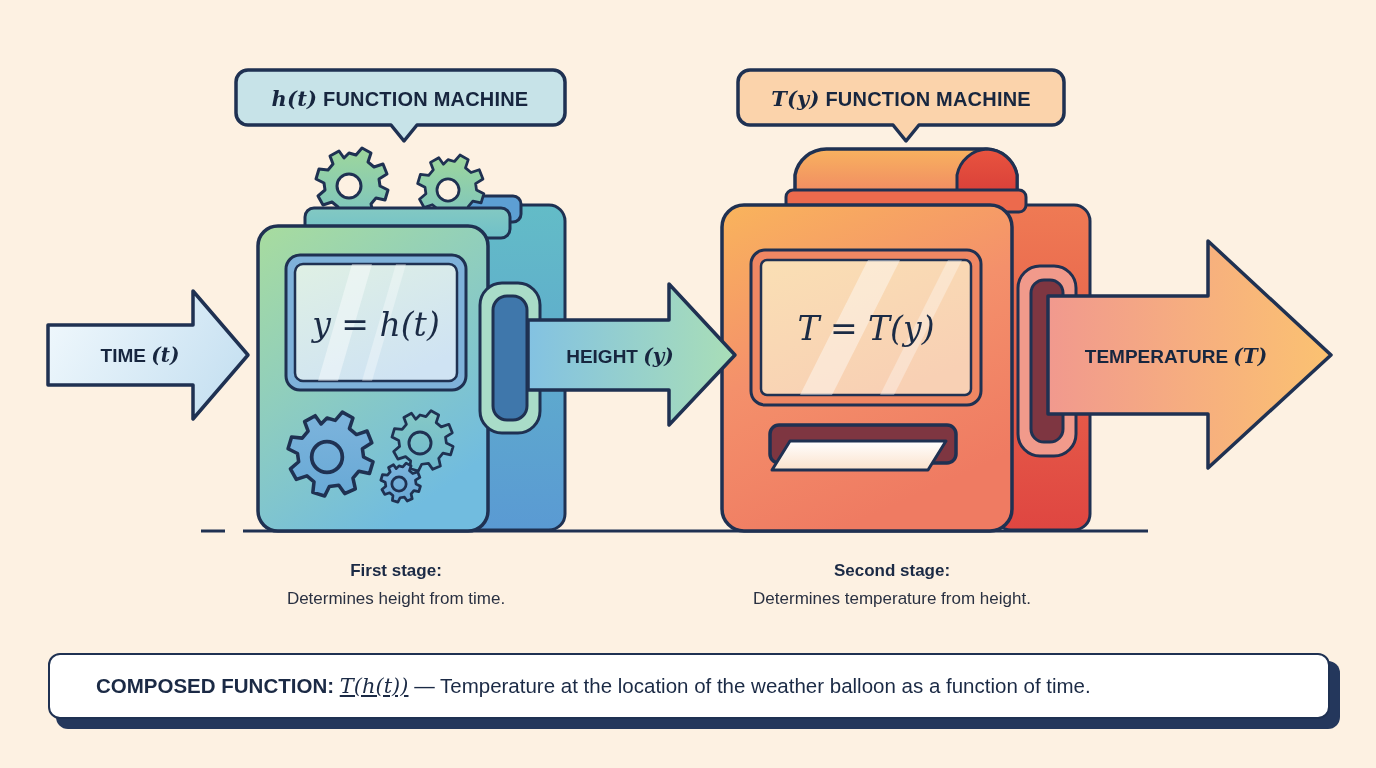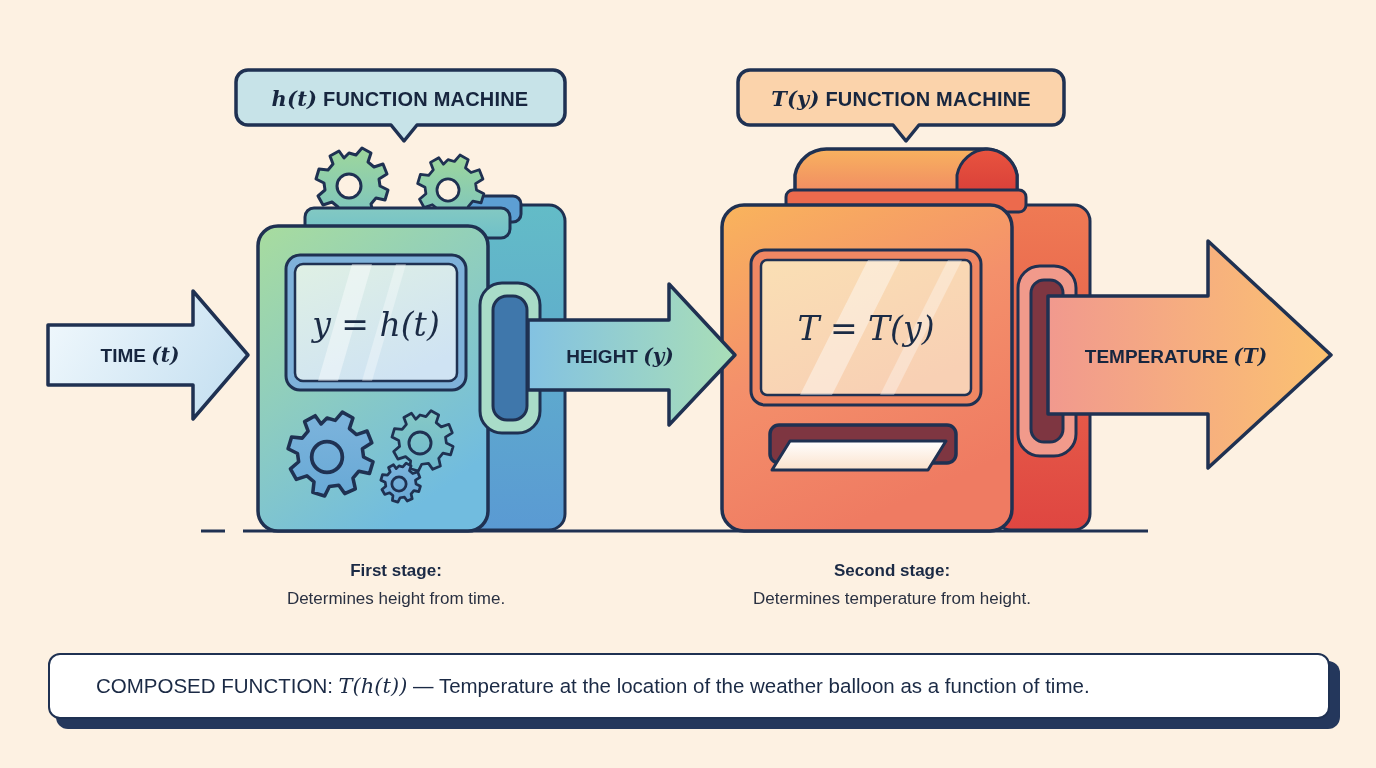--- a/index.html
+++ b/index.html
@@ -20,22 +20,22 @@
   .math{font-family:"DejaVu Serif",serif;font-style:italic;fill:#17263f;}
   .screen-math{font-family:"DejaVu Serif",serif;font-style:italic;font-size:33px;fill:#1b2b45;}
   .arrow-txt{font-family:"Liberation Sans",sans-serif;font-weight:bold;font-size:19px;fill:#17263f;}
   .cap-title{font-family:"Liberation Sans",sans-serif;font-weight:bold;font-size:17px;fill:#1b2a45;}
   .cap-sub{font-family:"Liberation Sans",sans-serif;font-size:17px;fill:#2a3142;}
 
   .banner-text{
     font-family:"Liberation Sans",sans-serif;
     font-size:20.5px;color:#1b2a45;white-space:nowrap;
   }
-  .banner-text b{font-weight:normal;}
-  .banner-text .m{font-family:"DejaVu Serif",serif;font-style:italic;font-size:21px;}
+  .banner-text b{font-weight:bold;}
+  .banner-text .m{font-family:"DejaVu Serif",serif;font-style:italic;font-size:21px;text-decoration:underline;}
   #banner-shadow{
     position:absolute;left:56px;top:661px;width:1284px;height:68px;
     background:#24375c;border-radius:12px;
   }
   #banner{
     position:absolute;left:48px;top:653px;width:1282px;height:66px;
     background:#ffffff;border:2px solid #1f3152;border-radius:12px;
     display:flex;align-items:center;padding-left:46px;box-sizing:border-box;
   }
 </style>

